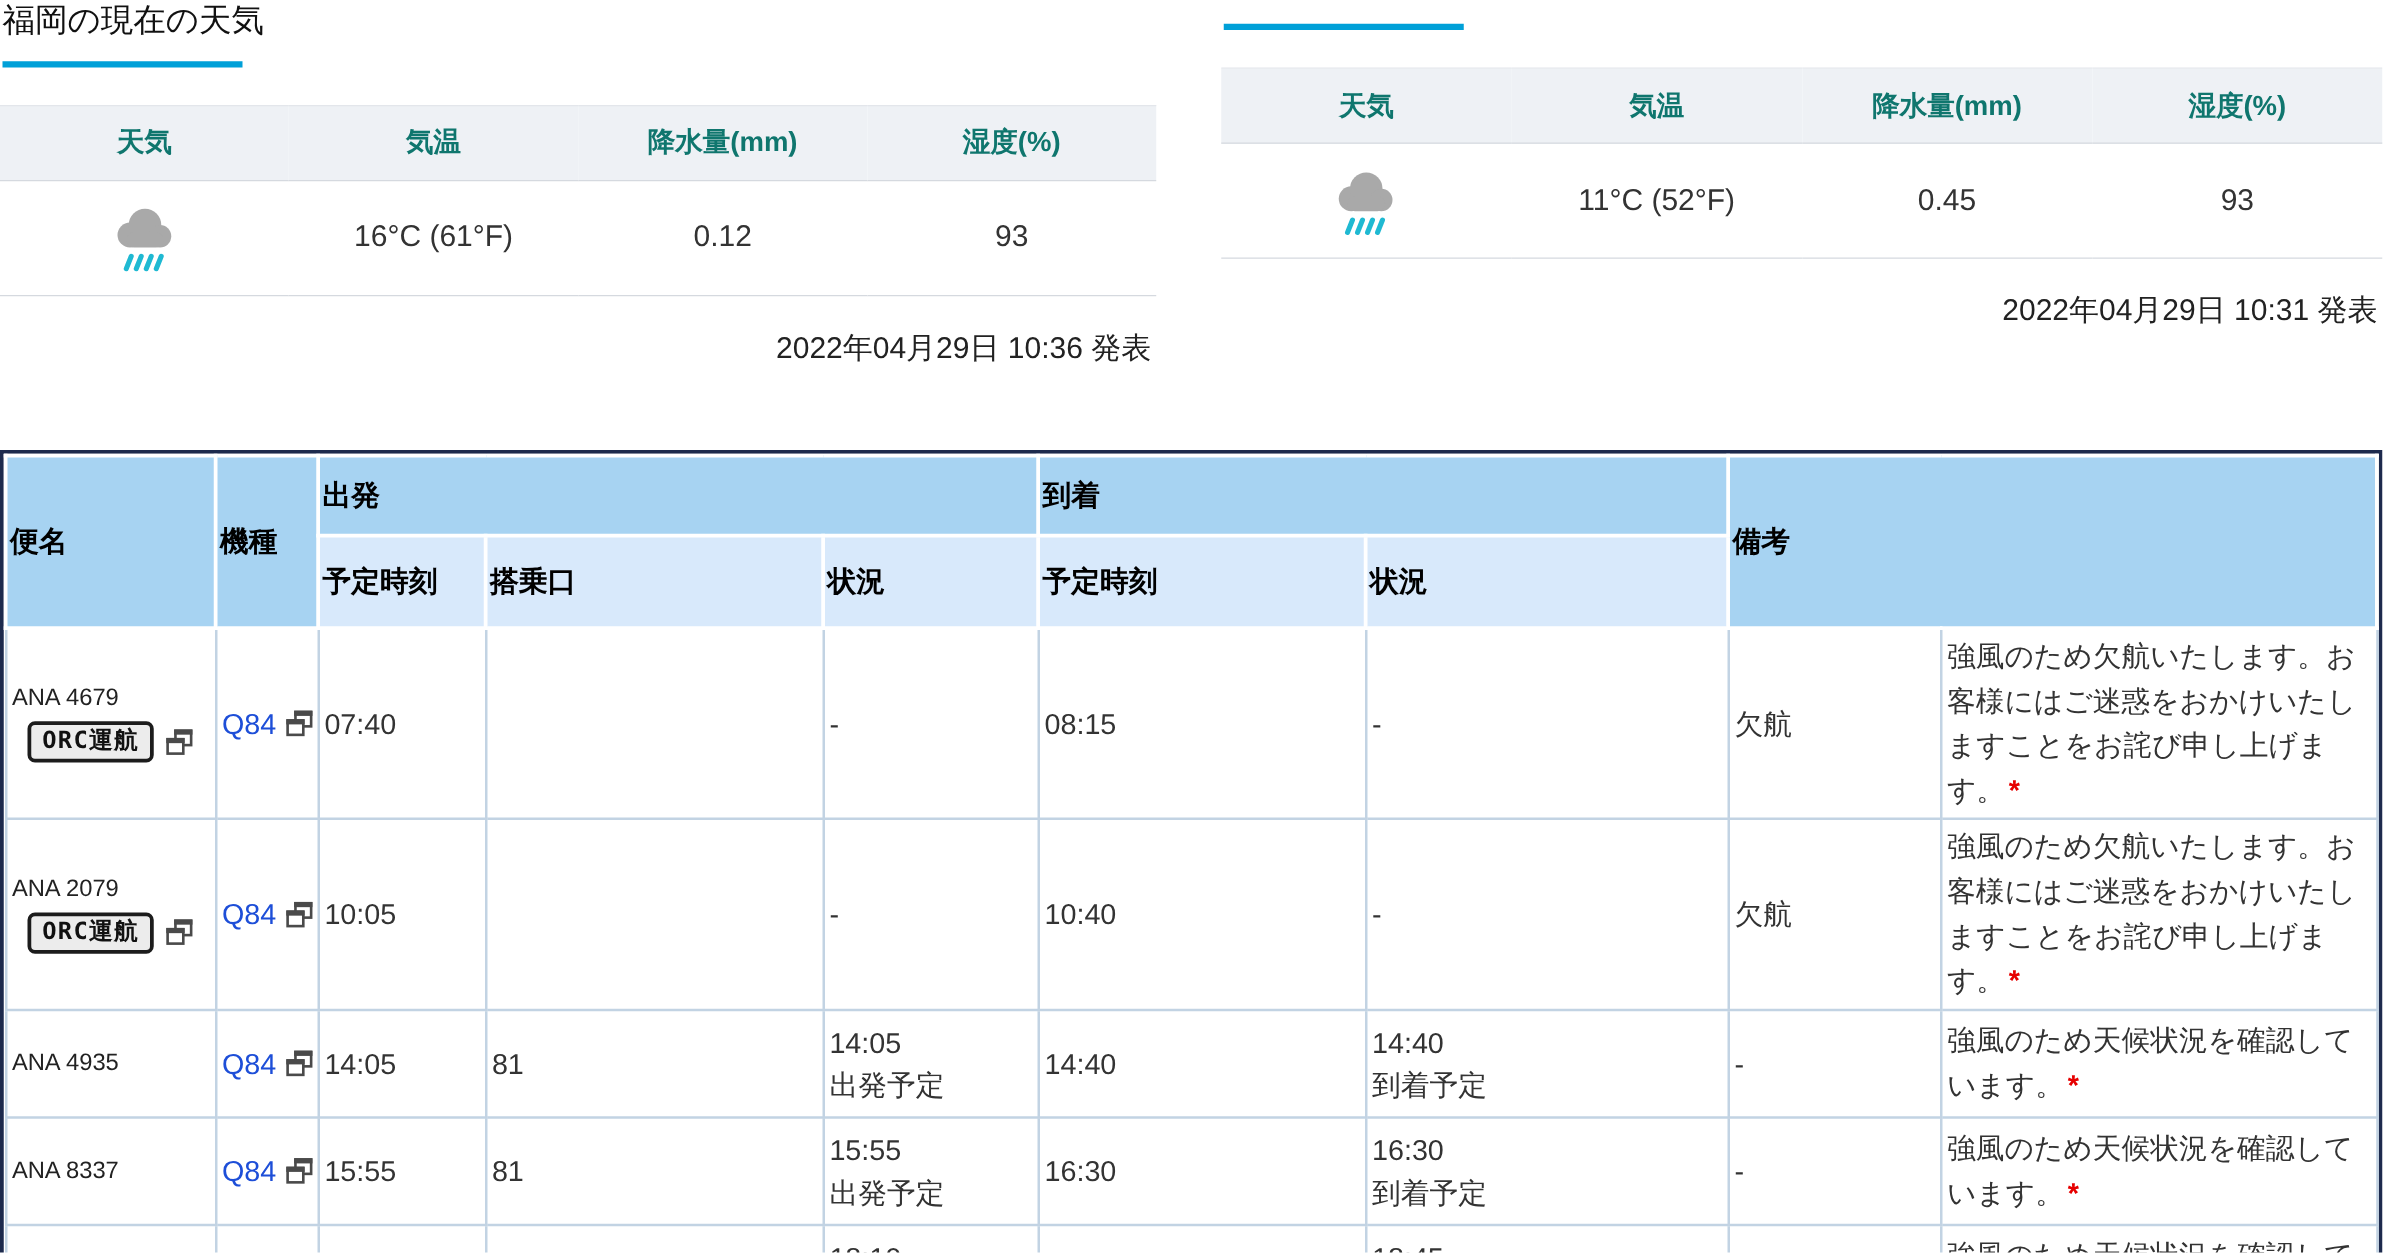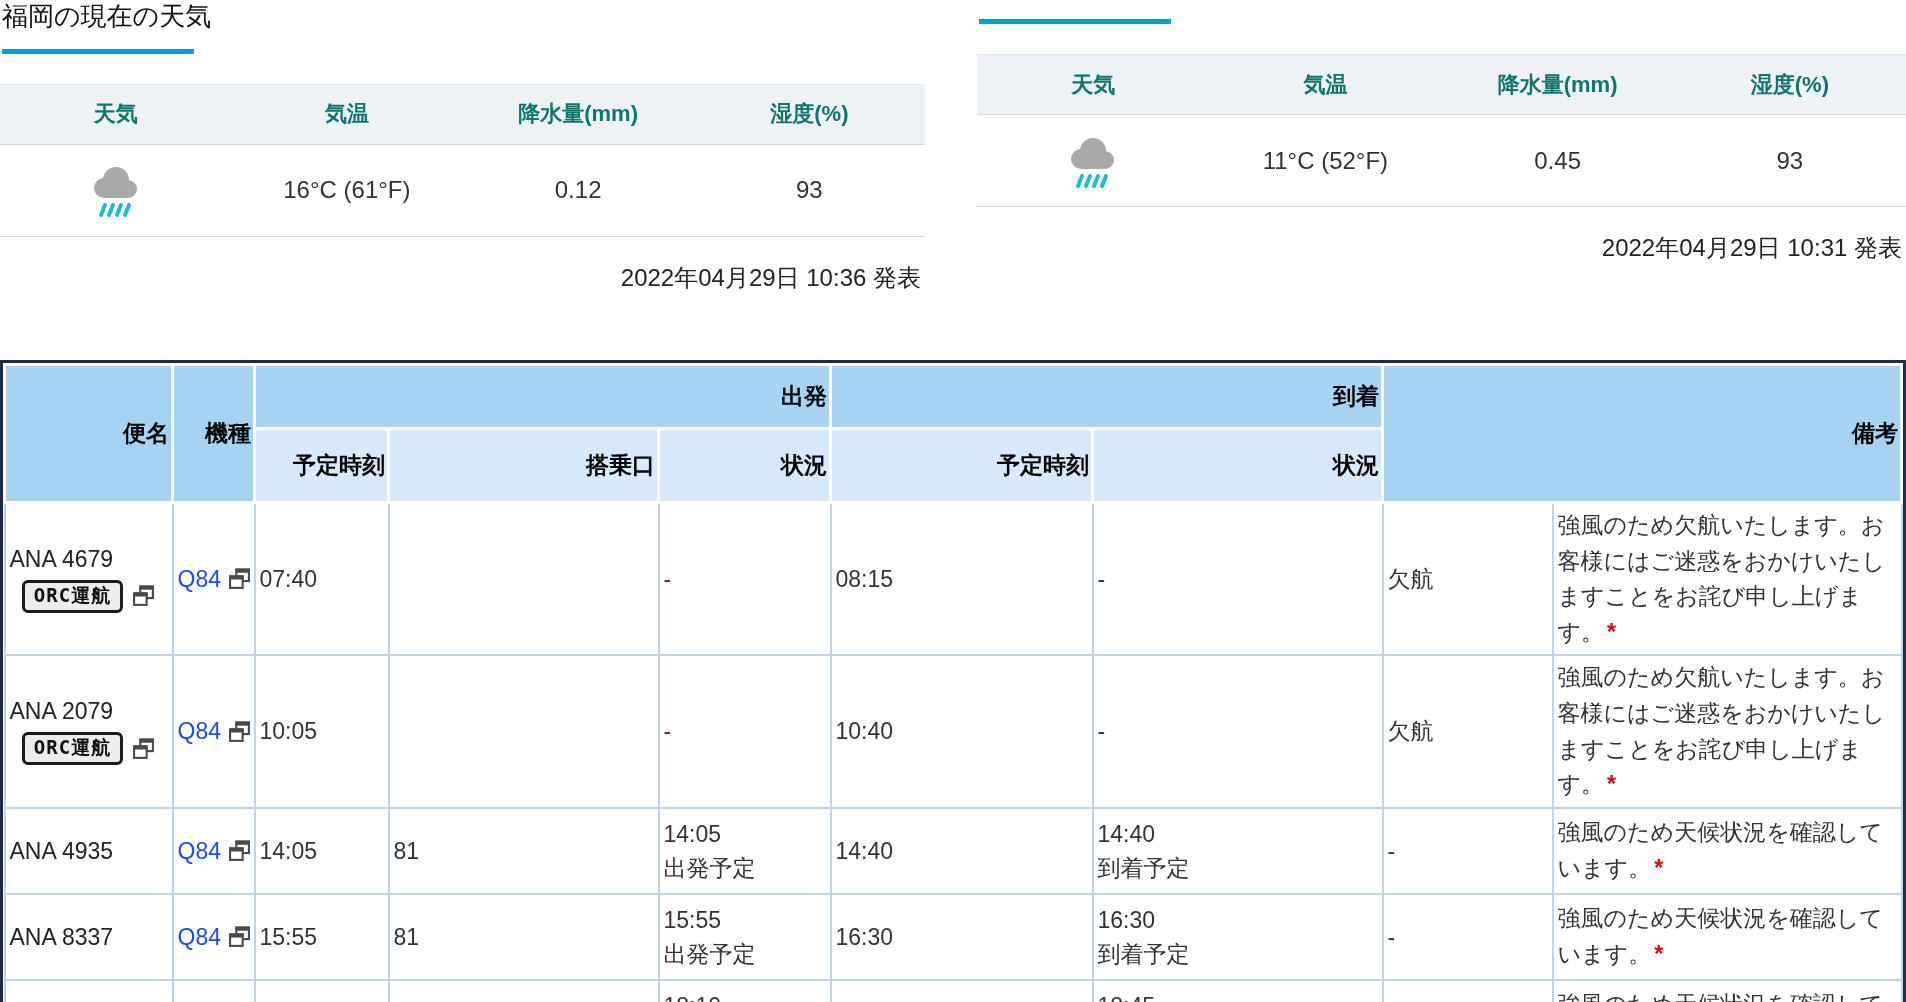--- a/index.html
+++ b/index.html
@@ -75,21 +75,21 @@
     width: 100%;
     border-collapse: collapse;
     table-layout: fixed;
   }
   table.flight-table th {
     background: #a7d3f2;
     border: 3px solid #ffffff;
     font-size: 23px;
     font-weight: bold;
     color: #000;
-    text-align: right;
+    text-align: left;
     vertical-align: middle;
     padding: 2px;
   }
   table.flight-table tr.hdr-top th { height: 64px; }
   table.flight-table tr.hdr-sub th { height: 74px; background: #d8e9fb; }
   table.flight-table th.span-cell { background: #a7d3f2; }
 
   table.flight-table td {
     background: #fff;
     border: 2px solid #c2d3e3;
@@ -114,21 +114,21 @@
   .aircraft-link {
     color: #1d4ed8;
     text-decoration: none;
     display: inline-flex;
     align-items: center;
     gap: 7px;
     cursor: pointer;
   }
   .newwin-icon { display: inline-block; vertical-align: middle; flex: none; }
 
-  .flight-name { font-size: 23px; color: #222; }
+  .flight-name { font-size: 19px; color: #222; }
   .badge-line {
     display: flex;
     align-items: center;
     justify-content: center;
     gap: 9px;
     margin-top: 7px;
     cursor: pointer;
   }
   .orc-badge {
     display: inline-block;

